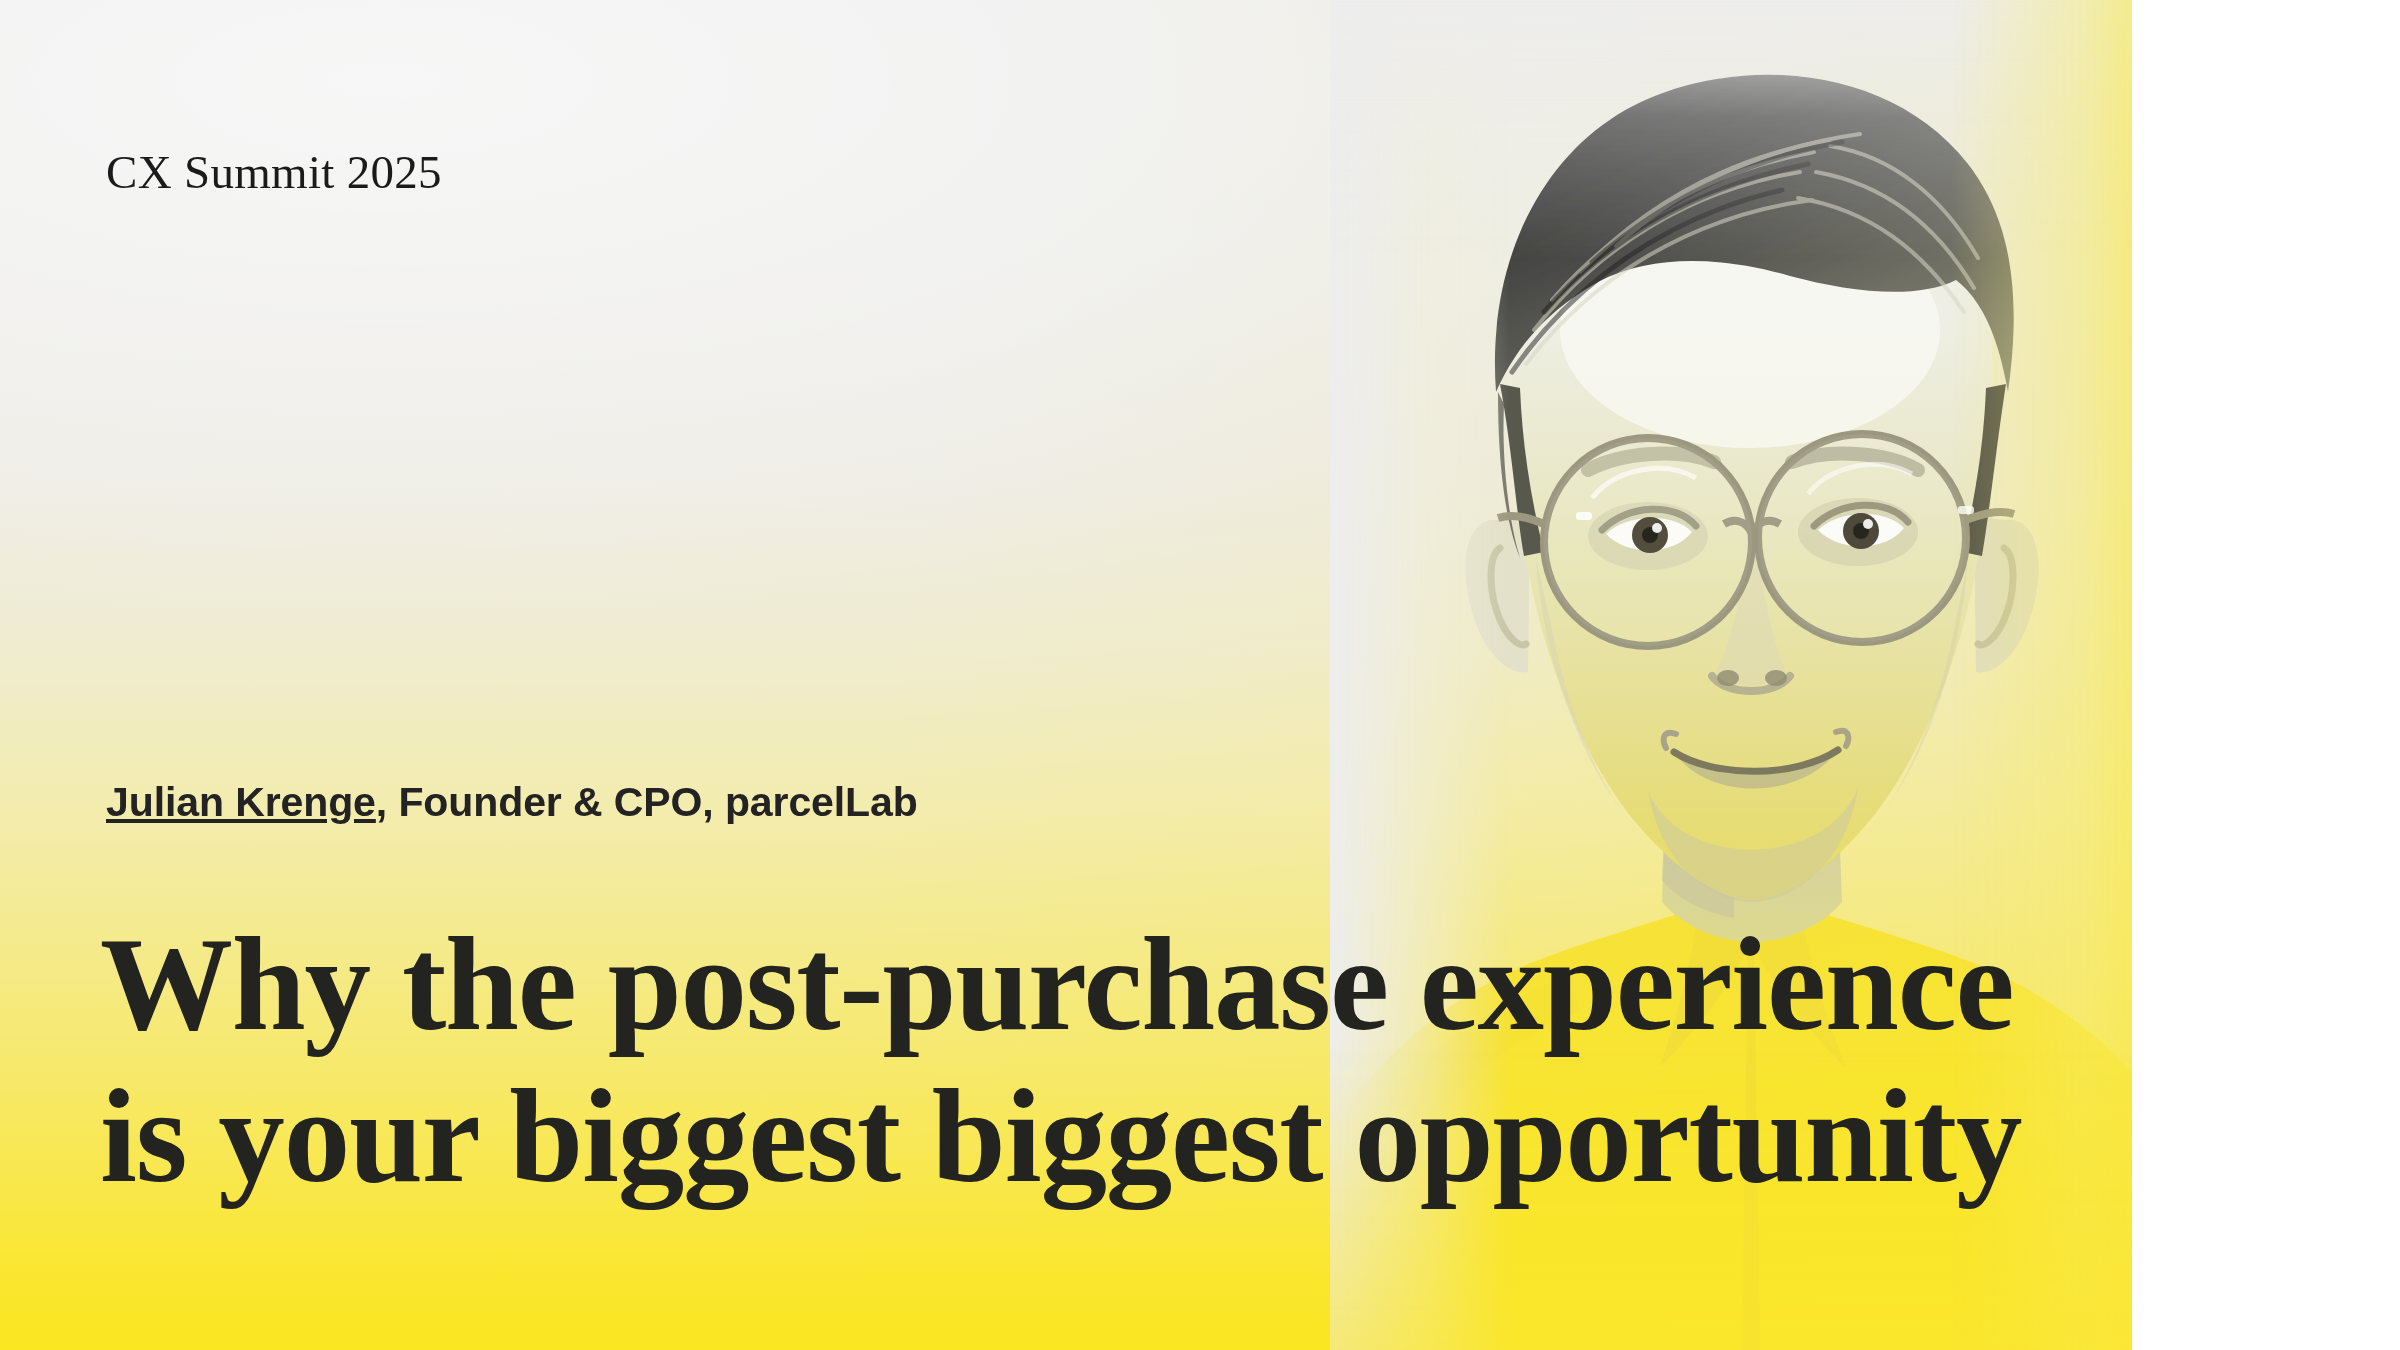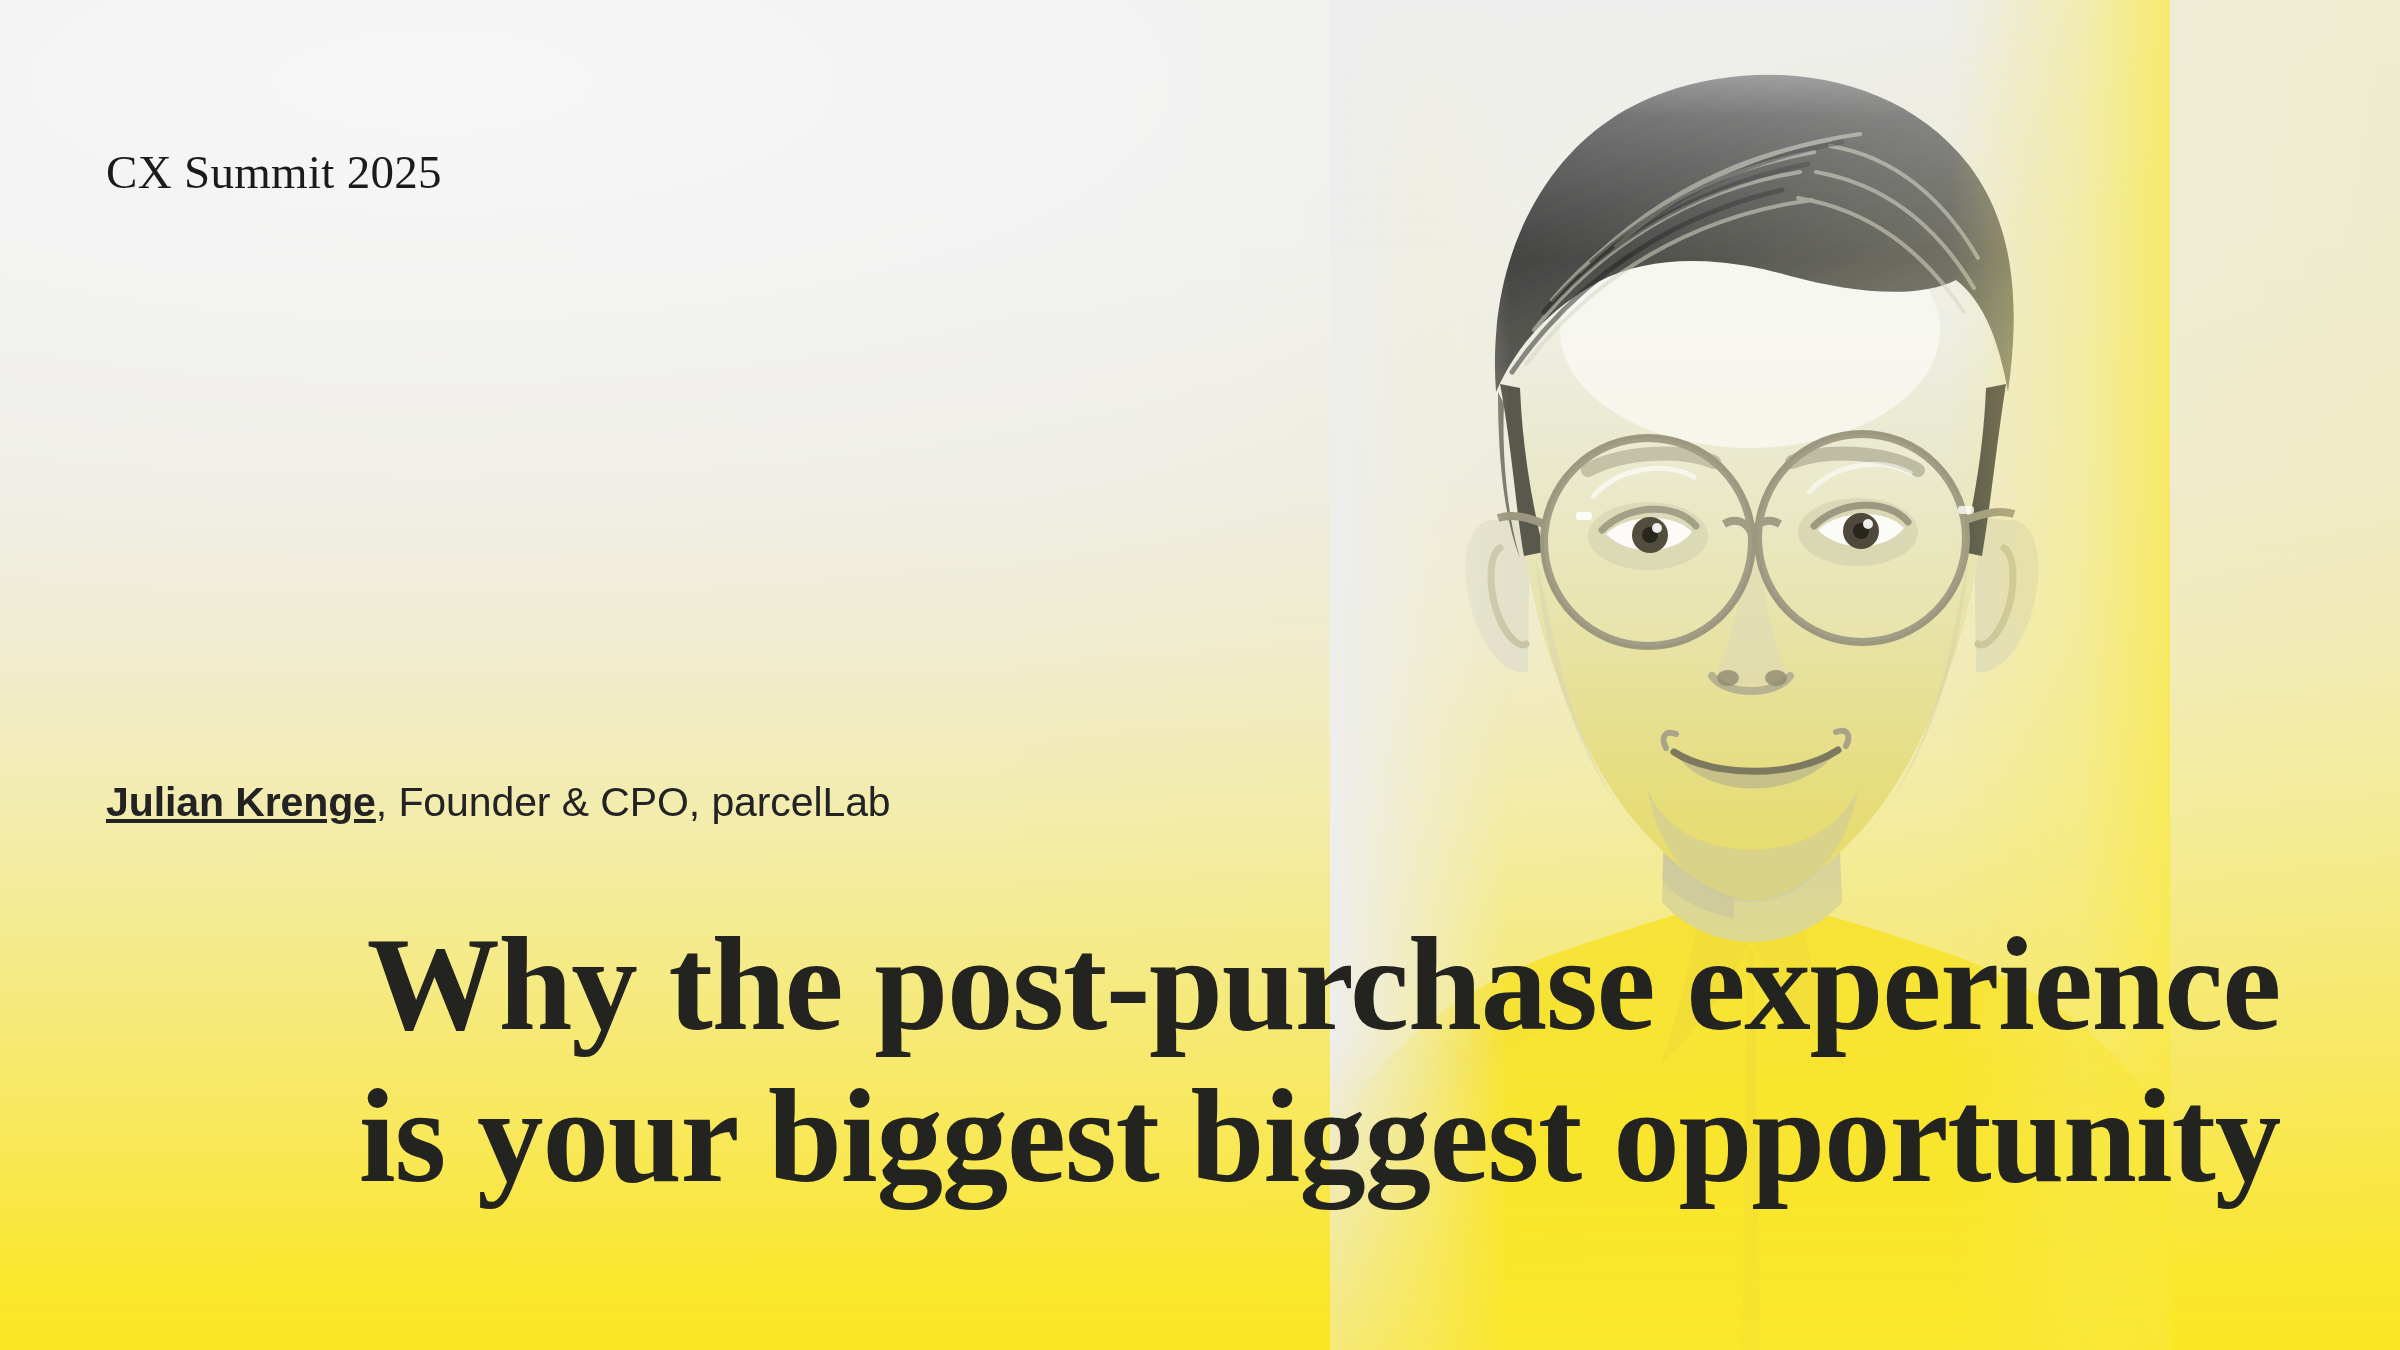--- a/index.html
+++ b/index.html
@@ -3,37 +3,36 @@
 <meta charset="utf-8">
 <style>
   html, body {
     margin: 0;
     padding: 0;
     background: #ffffff;
   }
 
   #stage {
     position: relative;
-    width: 2400px;
+    width: 2132px;
     height: 1350px;
     overflow: hidden;
     font-family: "Liberation Sans", sans-serif;
     
     background:
       linear-gradient(180deg,
         #ededed 0%,
         #ededec 18%,
         #eeece4 36%,
         #f0ecd0 48%,
         #f3ecae 60%,
         #f5ea85 72%,
         #f8e85a 84%,
         #fae62c 95%,
         #fbe622 100%);
-    text-align: right;
   }
 
   
   #bg-wash-right {
     position: absolute;
     inset: 0;
     background: linear-gradient(100deg,
       rgba(250,230,40,0) 42%,
       rgba(250,230,40,0.06) 66%,
       rgba(250,230,40,0.14) 88%,
@@ -90,21 +89,21 @@
     line-height: 1.1;
     letter-spacing: -0.1px;
     color: #232323;
     white-space: nowrap;
   }
   #speaker .nm {
     font-weight: 700;
     text-decoration: underline;
   }
   #speaker .rl {
-    font-weight: 400;
+    font-weight: 700;
   }
 
   #headline {
     position: absolute;
     left: 100px;
     top: 908px;
     width: 2180px;
     font-family: "Liberation Serif", "DejaVu Serif", serif;
     font-weight: 700;
     font-size: 133px;

